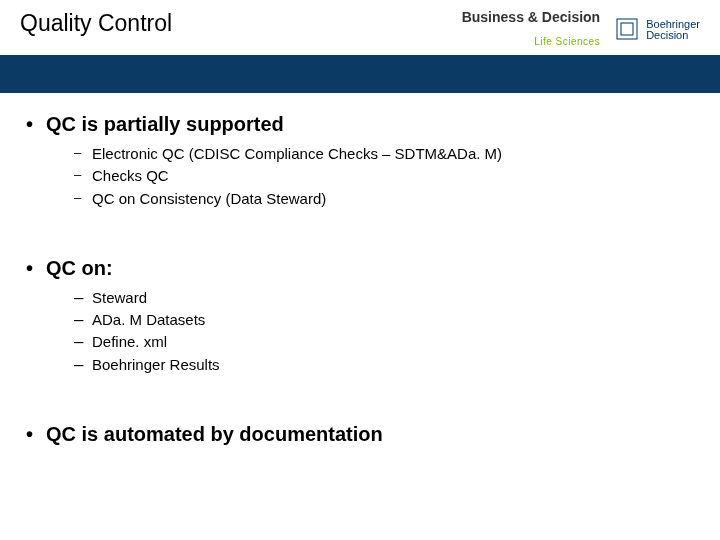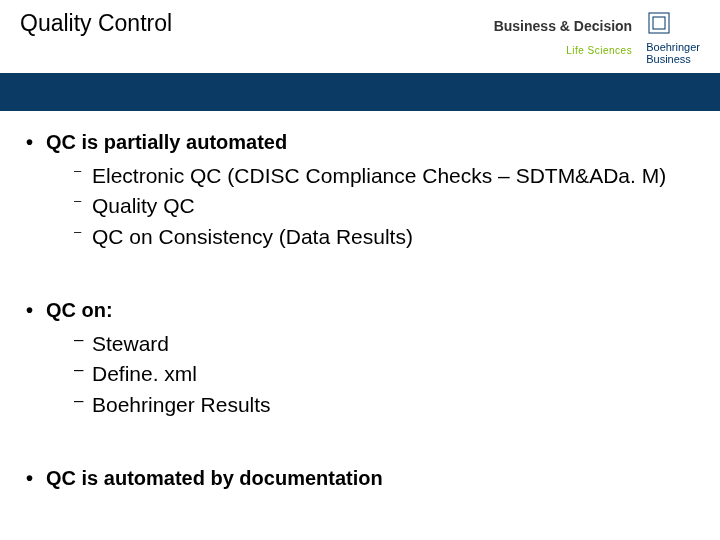--- a/index.html
+++ b/index.html
@@ -46,23 +46,22 @@
     font-size: 14px;
   }
   .logo-bd .bot {
     color: #7ab800;
     font-size: 10px;
     letter-spacing: 0.5px;
     margin-top: 12px;
   }
   .logo-bi {
     display: flex;
-    align-items: flex-start;
+    align-items: flex-end;
     gap: 6px;
-    flex-direction: column;
   }
   .logo-bi svg { flex: 0 0 auto; }
   .logo-bi .txt {
     line-height: 1.05;
     color: #003366;
     font-size: 11px;
   }
   .blue-bar {
     background: #0b3a64;
     height: 38px;
@@ -89,21 +88,21 @@
     left: 2px;
     top: 0;
     font-size: 20px;
   }
   ul.spacer { margin-top: 48px; }
   ul.lvl2 {
     list-style: none;
     margin: 8px 0 0 0;
     padding: 0 0 0 28px;
     font-weight: normal;
-    font-size: 21px;
+    font-size: 15px;
   }
   ul.lvl2 > li {
     position: relative;
     padding-left: 18px;
     margin: 2px 0;
     line-height: 1.35;
   }
   ul.lvl2.thin > li::before {
     content: "–";
     position: absolute;
@@ -131,48 +130,49 @@
         <div class="top">Business &amp; Decision</div>
         <div class="bot">Life Sciences</div>
       </div>
       <div class="logo-bi">
         <svg width="26" height="26" viewBox="0 0 26 26">
           <rect x="3" y="3" width="20" height="20" fill="none" stroke="#003366" stroke-width="1"></rect>
           <rect x="7" y="7" width="12" height="12" fill="none" stroke="#003366" stroke-width="1"></rect>
         </svg>
         <div class="txt">
           <div>Boehringer</div>
-          <div>Business</div>
+          <div>Decision</div>
         </div>
       </div>
     </div>
   </div>
 
   <div class="blue-bar"></div>
 
   <div class="content">
     <ul class="lvl1">
 
       <li>
-        <span>QC is partially automated</span>
+        <span>QC is partially supported</span>
         <ul class="lvl2 thin">
           <li>Electronic QC (CDISC Compliance Checks – SDTM&amp;ADa. M)</li>
-          <li>Quality QC</li>
-          <li>QC on Consistency (Data Results)</li>
+          <li>Checks QC</li>
+          <li>QC on Consistency (Data Steward)</li>
         </ul>
       </li>
 
     </ul>
 
     <ul class="lvl1 spacer">
 
       <li>
         <span>QC on:</span>
         <ul class="lvl2 thick">
           <li>Steward</li>
+          <li>ADa. M Datasets</li>
           <li>Define. xml</li>
           <li>Boehringer Results</li>
         </ul>
       </li>
 
     </ul>
 
     <ul class="lvl1 spacer">
       <li>
         <span>QC is automated by documentation</span>

